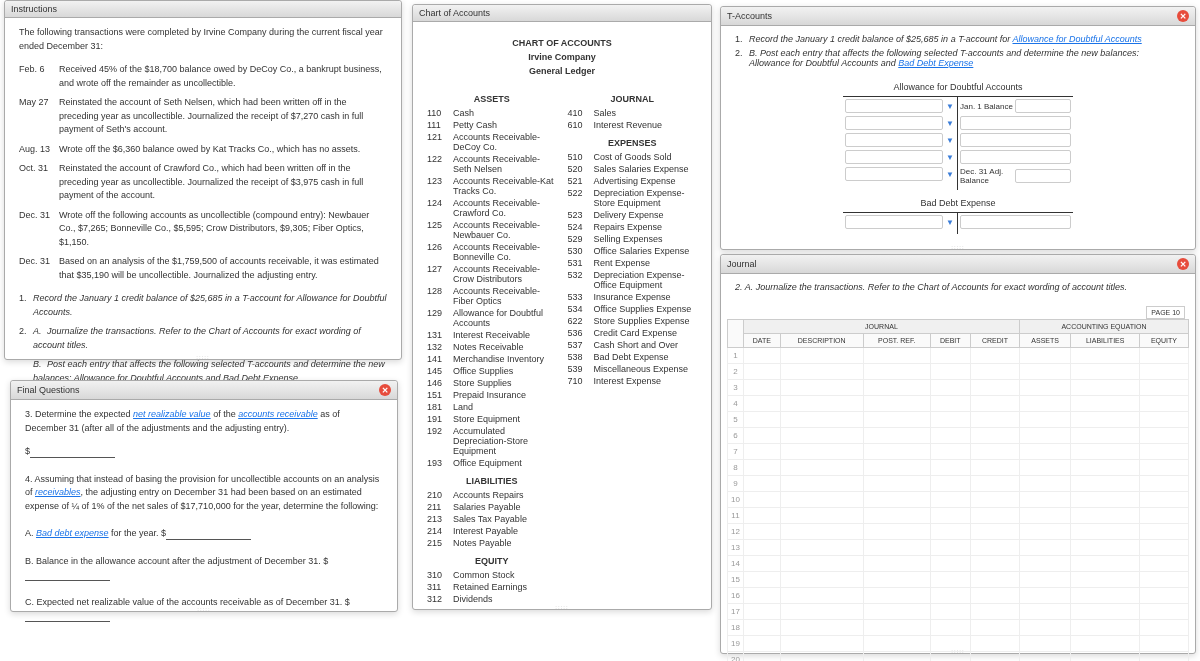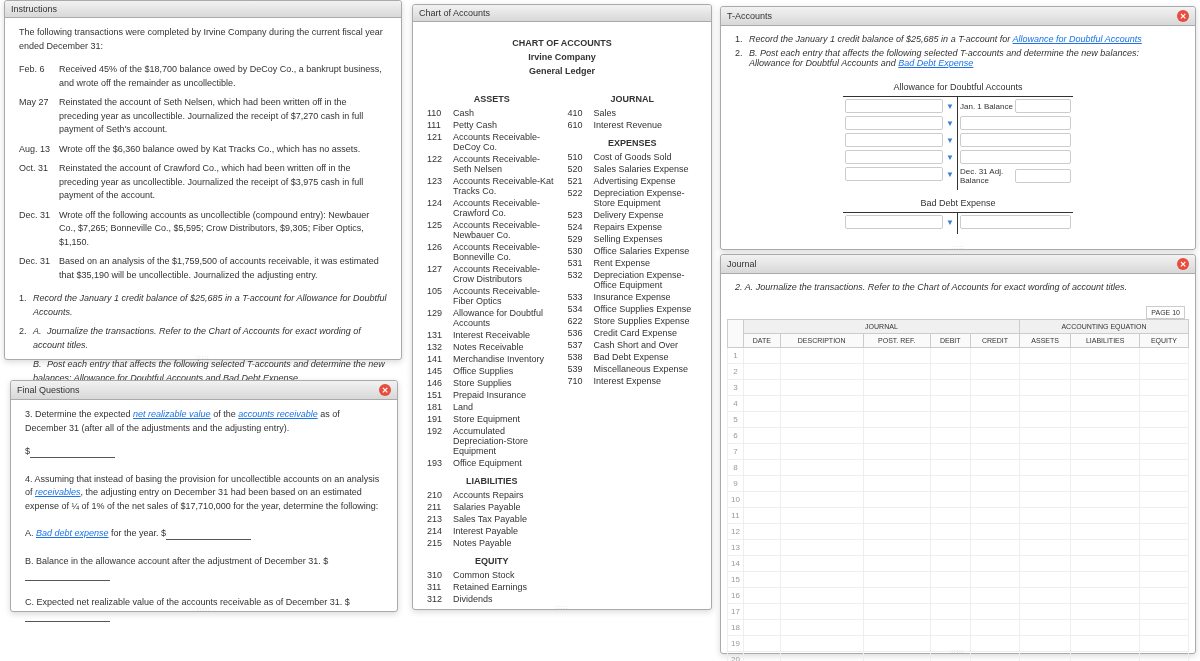--- a/index.html
+++ b/index.html
@@ -195,21 +195,21 @@
           </div>
           <div class="acct-row">
             <span class="acct-num">126</span>
             <span class="acct-name">Accounts Receivable-Bonneville Co.</span>
           </div>
           <div class="acct-row">
             <span class="acct-num">127</span>
             <span class="acct-name">Accounts Receivable-Crow Distributors</span>
           </div>
           <div class="acct-row">
-            <span class="acct-num">105</span>
+            <span class="acct-num">128</span>
             <span class="acct-name">Accounts Receivable-Fiber Optics</span>
           </div>
           <div class="acct-row">
             <span class="acct-num">129</span>
             <span class="acct-name">Allowance for Doubtful Accounts</span>
           </div>
           <div class="acct-row">
             <span class="acct-num">131</span>
             <span class="acct-name">Interest Receivable</span>
           </div>

